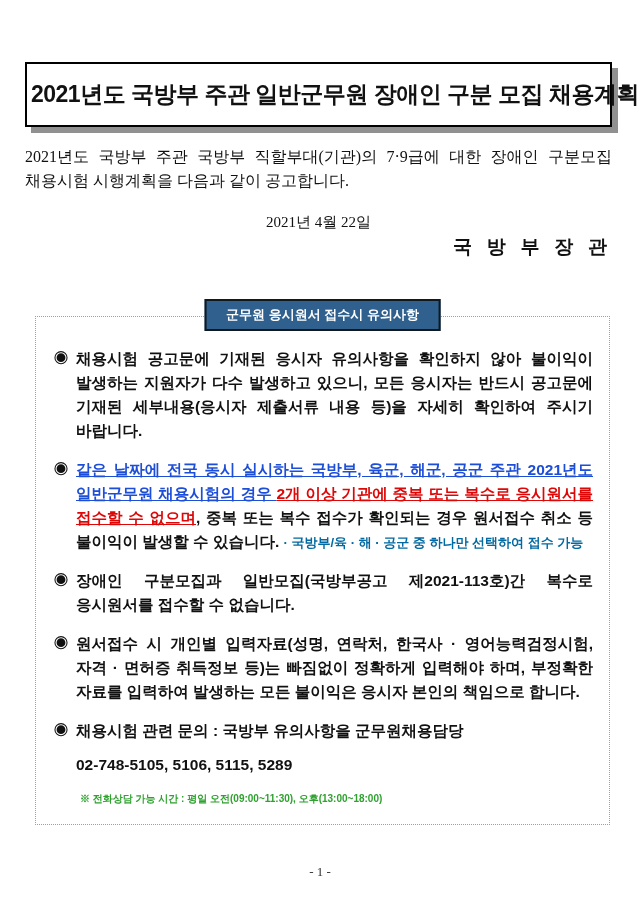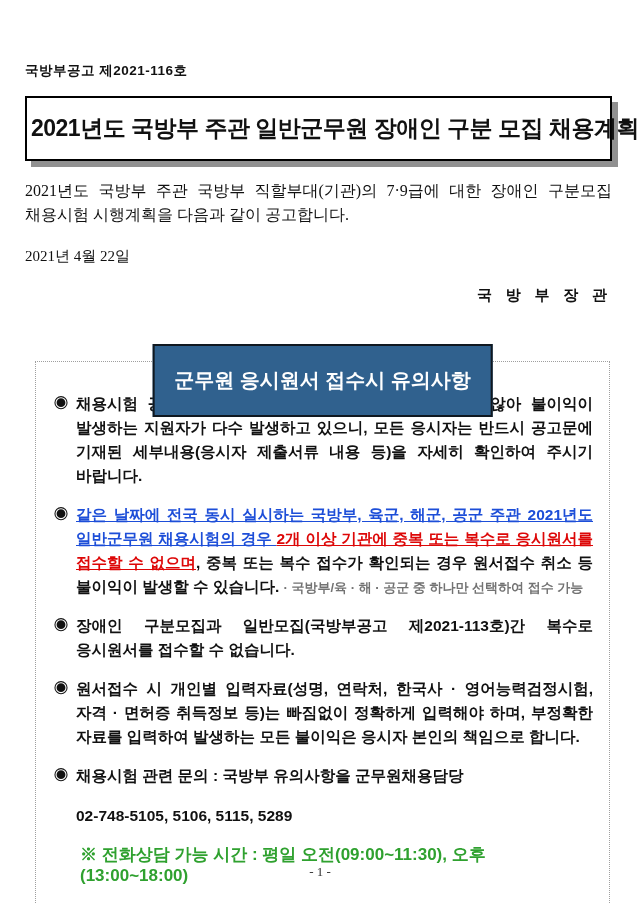--- a/index.html
+++ b/index.html
@@ -31,81 +31,80 @@
     white-space:nowrap;
   }
   .intro {
     font-family:"Liberation Serif", serif;
     font-size:16px; line-height:1.5;
     text-align:justify; word-break:keep-all;
     margin-top:8px;
   }
   .date-line {
     font-family:"Liberation Serif", serif;
-    font-size:15px; text-align:left;
+    font-size:15px; text-align:center;
     margin-top:20px;
   }
   .issuer-line {
     font-family:"Liberation Serif", serif;
-    font-size:15px; font-weight:bold; letter-spacing:5px;
-    text-align:right; margin-top:20px;
+    font-size:19px; font-weight:bold; letter-spacing:5px;
+    text-align:right; margin-top:2px;
   }
   .notice-box {
     position:relative;
     margin:56px 2px 0 10px;
     border:1px dotted #9f9f9f;
     padding:30px 16px 14px 18px;
   }
   .notice-header {
     position:absolute;
     top:-18px; left:50%;
     transform:translateX(-50%);
     background:#30618e;
     border:2px solid #101820;
     color:#ffffff;
-    font-size:20px; font-weight:bold;
-    padding:21px 20px;
+    font-size:13px; font-weight:bold;
+    padding:5px 20px;
     white-space:nowrap;
   }
   .bullet {
     display:flex; align-items:flex-start;
     margin-bottom:15px;
     font-size:15.5px; font-weight:bold; line-height:1.55;
   }
   .bullet .mark {
     flex:0 0 auto;
     width:22px; font-size:14px; line-height:1.7;
   }
   .bullet .btext {
     flex:1 1 auto;
     text-align:justify; word-break:keep-all;
   }
   .seg-blue { color:#1d4ed8; text-decoration:underline; }
   .seg-red  { color:#dd0707; text-decoration:underline; }
   .seg-black{ color:#111111; }
-  .seg-green{ color:#737373; font-size:13px; }
-  .phone-line { margin-top:16px; }
+  .seg-green{ color:#0369a1; font-size:13px; }
+  .phone-line { margin-top:10px; }
   .footnote {
-    color:#2fa12f; font-size:17px; font-weight:bold;
+    color:#2fa12f; font-size:10px; font-weight:bold;
     margin:4px 0 4px 26px;
   }
   .page-number {
     position:absolute;
     left:0; right:0; bottom:24px;
     text-align:center;
     font-size:13px; color:#333333;
     font-family:"Liberation Serif", serif;
   }
 </style>
 </head>
 <body>
 
 <div class="page">
 
-  <div class="doc-number">국방부공고 제2021-116호</div>
 
   <div class="title-box">
     <span class="title-text">2021년도 국방부 주관 일반군무원 장애인 구분 모집 채용계획 공고</span>
   </div>
 
   <p class="intro">2021년도 국방부 주관 국방부 직할부대(기관)의 7·9급에 대한 장애인 구분모집 채용시험 시행계획을 다음과 같이 공고합니다.</p>
 
   <div class="date-line">2021년 4월 22일</div>
   <div class="issuer-line">국 방 부 장 관</div>
 

